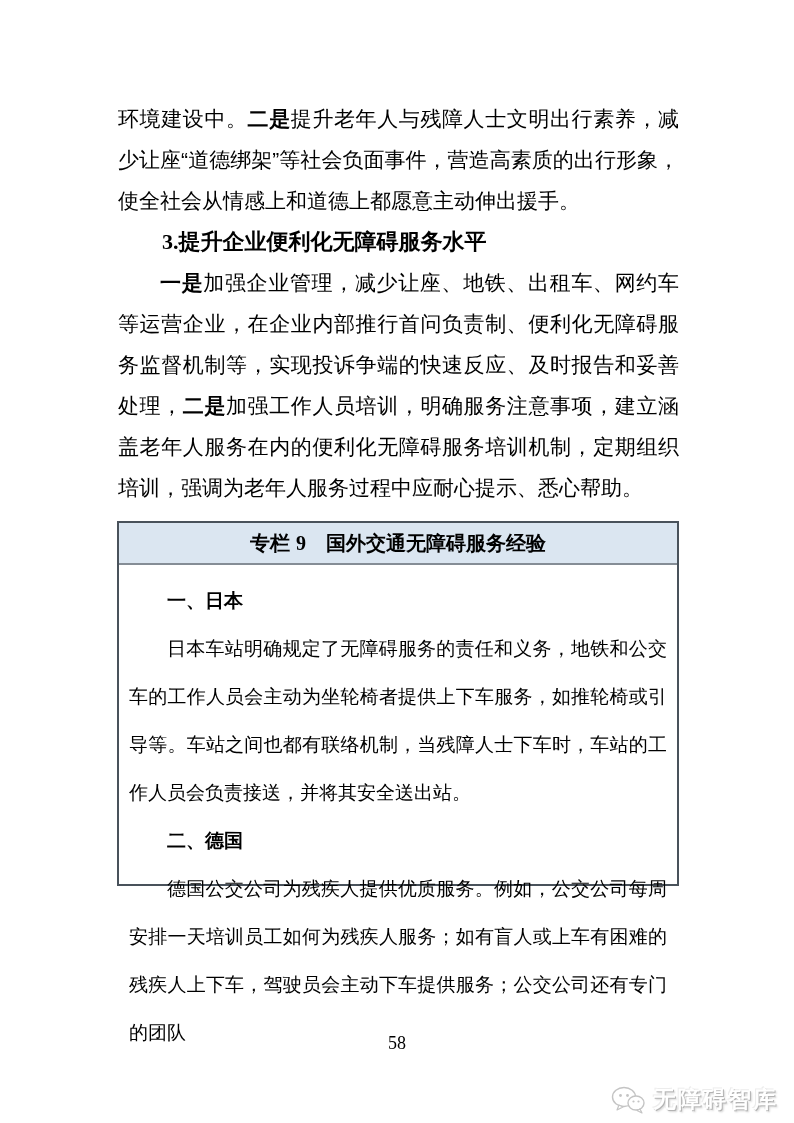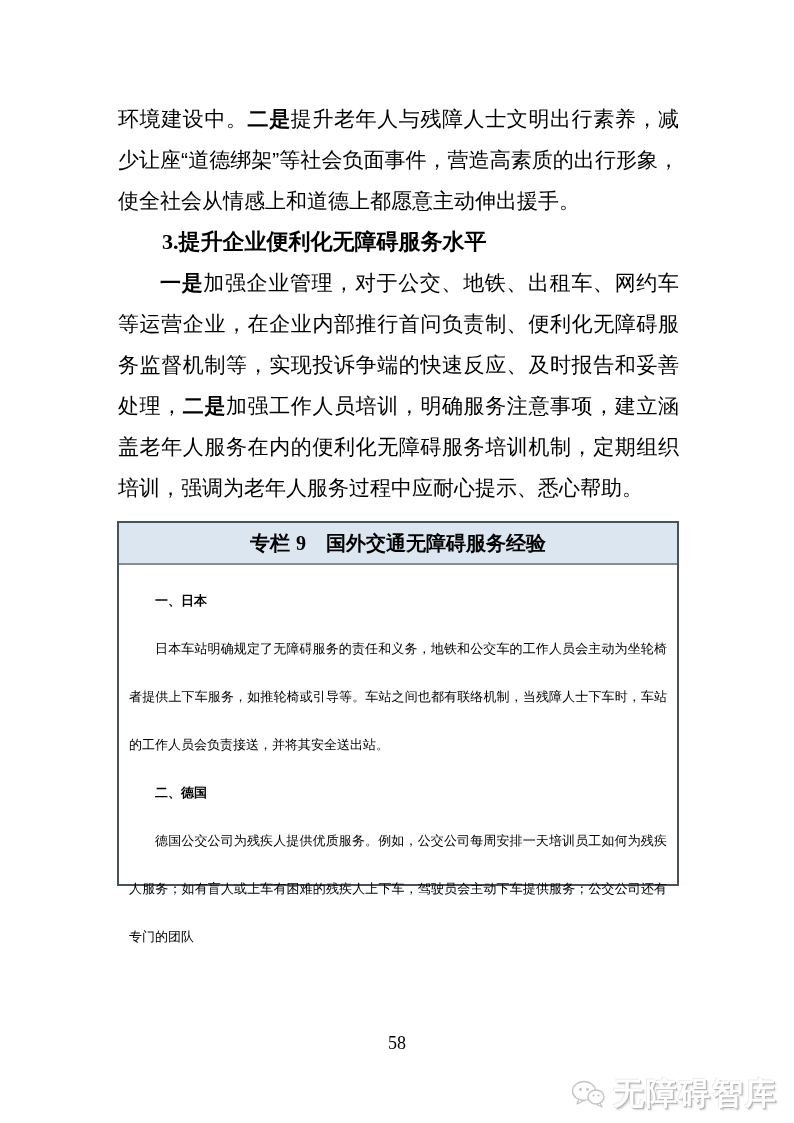--- a/index.html
+++ b/index.html
@@ -50,21 +50,21 @@
     height:42px;
     background:var(--box-header-bg);
     border-bottom:2px solid var(--box-header-sep);
     display:flex;align-items:center;justify-content:center;
     font-weight:bold;font-size:20px;
   }
   .bh-num{margin-left:6px;font-size:20px;font-weight:bold;}
   .bh-gap{display:inline-block;width:20px;}
   .box-content{
     padding:12px 10px 0 10px;
-    font-size:13px;
+    font-size:19px;
     line-height:48px;
     text-align:justify;
   }
   .box-h{font-weight:bold;text-indent:2em;text-align:left;}
   .box-p{text-indent:2em;}
 
   
   .page-number{
     position:absolute;
     left:0;top:1031px;width:794px;
@@ -72,36 +72,36 @@
     font-size:18px;
   }
   .watermark{
     position:absolute;
     right:16px;bottom:10px;
     display:flex;align-items:center;gap:8px;
     user-select:none;
   }
   .wm-icon{display:inline-flex;}
   .wm-text{
-    font-size:31px;
+    font-size:23px;
     font-weight:bold;
     letter-spacing:2px;
     color:#ffffff;
     text-shadow:1px 1px 0 var(--watermark-gray), 2px 2px 2px #d6d6d6, -1px -1px 0 #ececec;
   }
 </style>
 </head>
 <body>
 
 <div class="page">
 
   <div class="body-text">
     <p class="para"><span>环境建设中。</span><b>二是</b><span>提升老年人与残障人士文明出行素养，减少让座“道德绑架”等社会负面事件，营造高素质的出行形象，使全社会从情感上和道德上都愿意主动伸出援手。</span></p>
     <p class="heading"><span class="serif">3.</span><span>提升企业便利化无障碍服务水平</span></p>
-    <p class="para indent"><b>一是</b><span>加强企业管理，对于公交、地铁、出租车、网约车等运营企业，在企业内部推行首问负责制、便利化无障碍服务监督机制等，实现投诉争端的快速反应、及时报告和妥善处理，</span><b>二是</b><span>加强工作人员培训，明确服务注意事项，建立涵盖老年人服务在内的便利化无障碍服务培训机制，定期组织培训，强调为老年人服务过程中应耐心提示、悉心帮助。</span></p>
+    <p class="para indent"><b>一是</b><span>加强企业管理，减少让座、地铁、出租车、网约车等运营企业，在企业内部推行首问负责制、便利化无障碍服务监督机制等，实现投诉争端的快速反应、及时报告和妥善处理，</span><b>二是</b><span>加强工作人员培训，明确服务注意事项，建立涵盖老年人服务在内的便利化无障碍服务培训机制，定期组织培训，强调为老年人服务过程中应耐心提示、悉心帮助。</span></p>
   </div>
 
   <div class="column-box">
     <div class="box-header">
       <span>专栏</span>
         <span class="bh-num serif">9</span>
         <span class="bh-gap"></span>
         <span>国外交通无障碍服务经验</span>
     </div>
     <div class="box-content">

